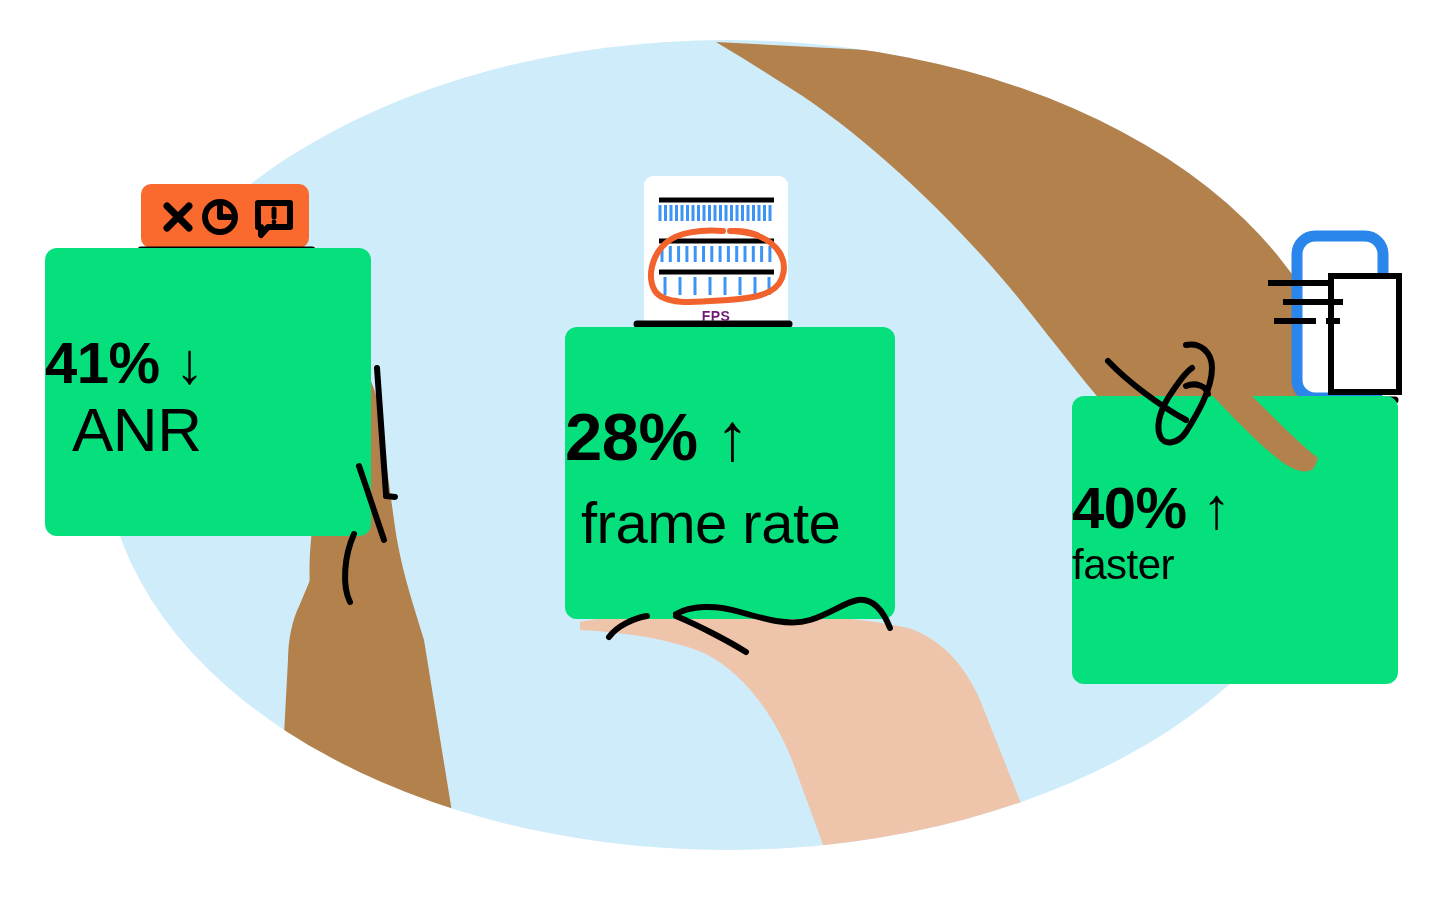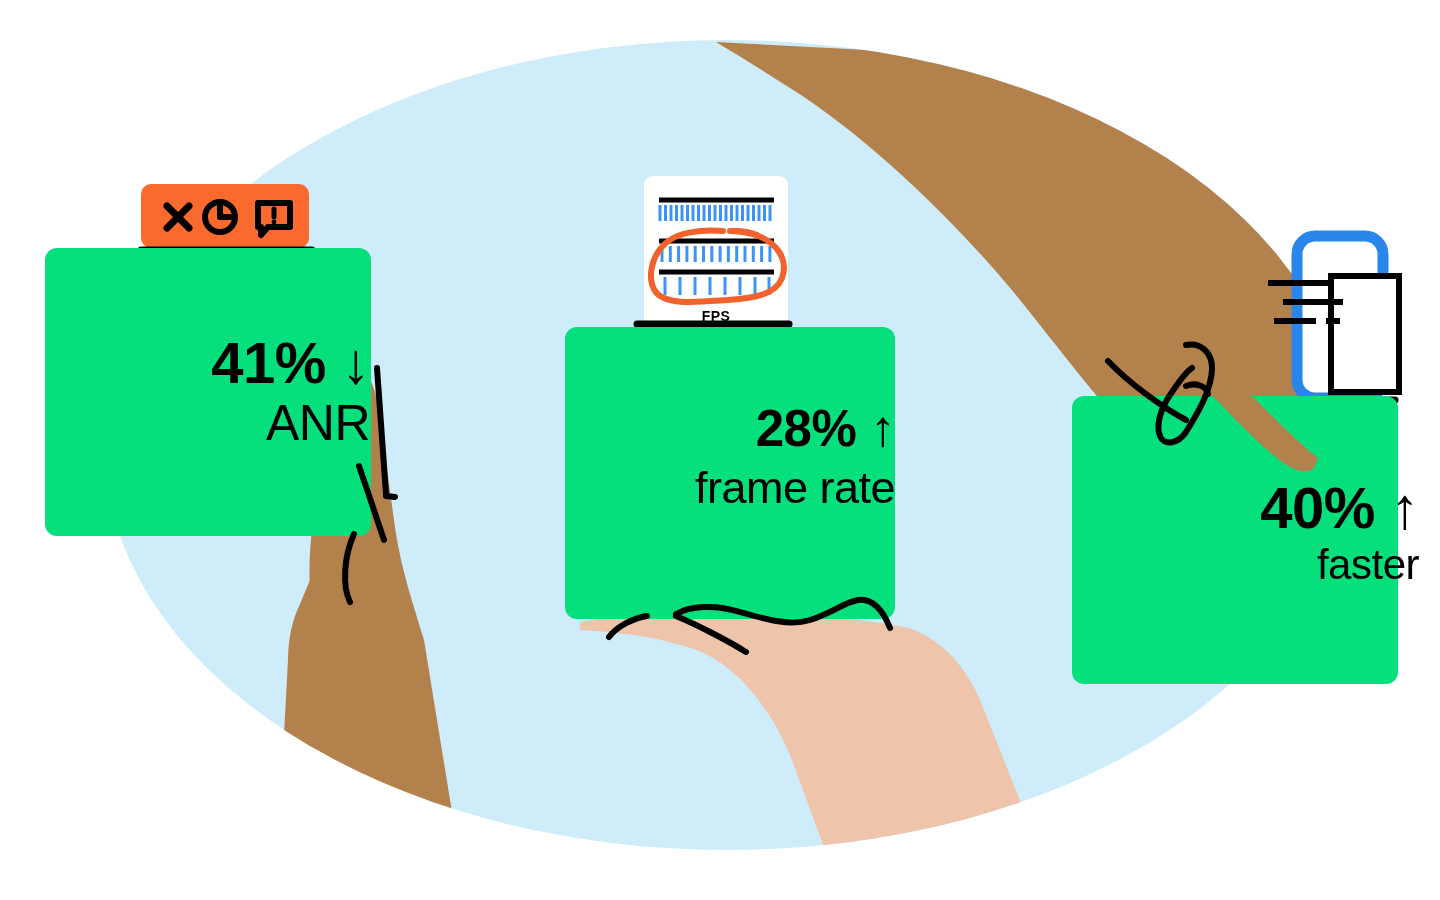--- a/index.html
+++ b/index.html
@@ -22,58 +22,58 @@
     left: 0;
     top: 0;
     width: 1440px;
     height: 900px;
     display: block;
   }
   
   .card-text {
     position: absolute;
     color: #000000;
-    text-align: right;
+    text-align: left;
     font-family: "Liberation Sans", sans-serif;
     line-height: 1.02;
     letter-spacing: -0.5px;
     user-select: none;
   }
   .stat-big {
     font-size: 60px;
     font-weight: 700;
     white-space: nowrap;
   }
   .stat-sub {
     font-size: 47px;
     font-weight: 400;
     white-space: nowrap;
   }
   .stat-sub.two-line { white-space: normal; }
 
   #anr-text   { left: 45px;   top: 333px;  width: 325px; }
   #fps-text   { left: 565px;  top: 403px;  width: 330px; }
-  #speed-text { left: 1072px; top: 478px;  width: 325px; padding-left: 22px; }
+  #speed-text { left: 1072px; top: 478px;  width: 325px; }
 
   #anr-text   .stat-big { font-size: 58px; }
-  #anr-text   .stat-sub { font-size: 50px; margin-top: 6px; }
-  #fps-text   .stat-big { font-size: 51px; padding-left: 8px; }
-  #fps-text   .stat-sub { font-size: 45px; margin-top: 10px; }
+  #anr-text   .stat-sub { font-size: 62px; margin-top: 6px; margin-left: 27px; }
+  #fps-text   .stat-big { font-size: 67px; }
+  #fps-text   .stat-sub { font-size: 58px; margin-top: 22px; padding-left: 16px; }
   #speed-text .stat-big { font-size: 58px; }
   #speed-text .stat-sub { font-size: 42px; margin-top: 6px; line-height: 1.06; }
 
   .fps-label {
     position: absolute;
     left: 649px;
     top: 308px;
     width: 134px;
     text-align: center;
     font-size: 14px;
     font-weight: 700;
-    color: #000000;
+    color: #701a75;
     letter-spacing: 0.4px;
     user-select: none;
     font-family: "Liberation Sans", sans-serif;
   }
 </style>
 </head>
 <body>
 
 <div id="stage">
 

